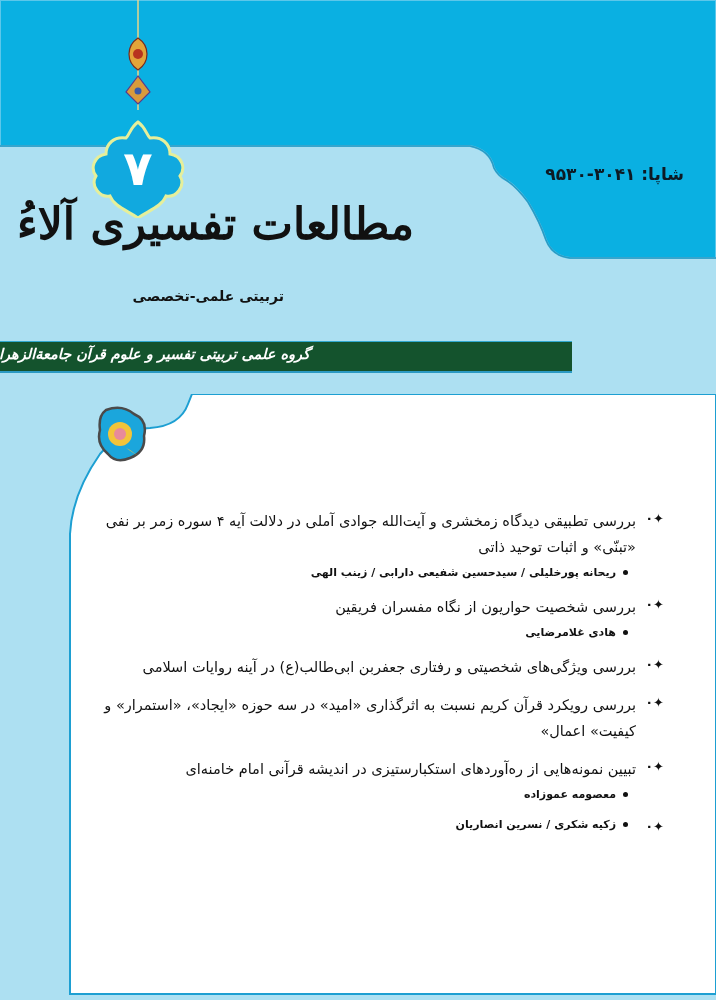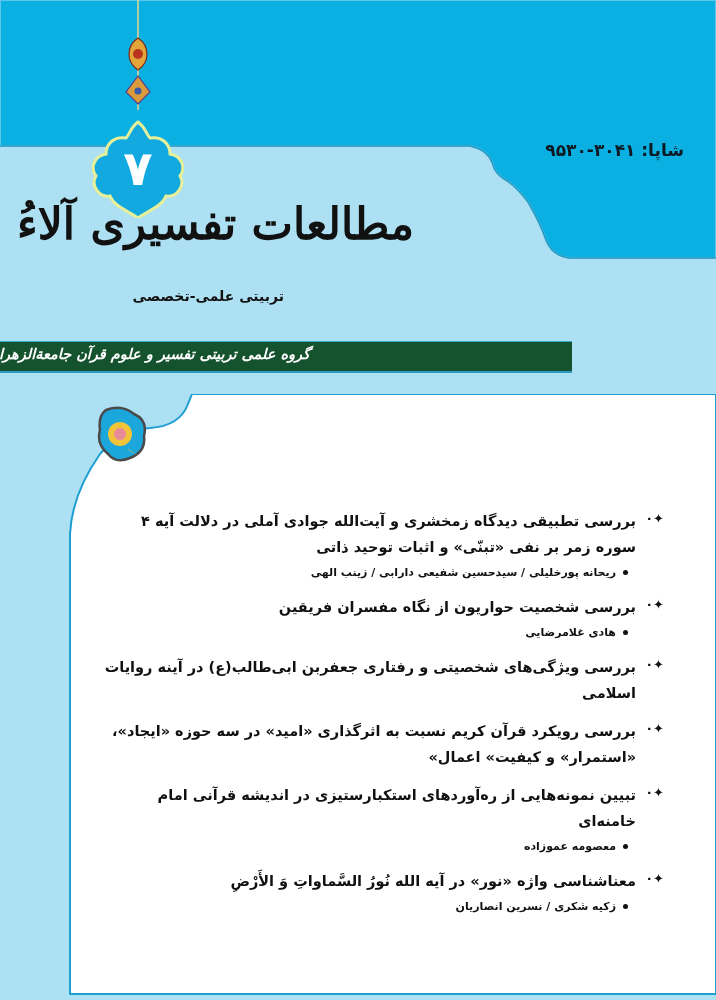--- a/index.html
+++ b/index.html
@@ -12,21 +12,21 @@
     .top-block { position: absolute; left: 0; top: 0; width: 716px; height: 260px; }
     .top-block svg { display: block; }
 
     
     .pendant { position: absolute; left: 118px; top: 0; width: 40px; height: 110px; }
 
     .issue-badge { position: absolute; left: 86px; top: 114px; width: 104px; height: 104px; }
     .issue-number { position: absolute; left: 86px; top: 128px; width: 104px; text-align: center; color: #fff;
       font-family: "DejaVu Sans", sans-serif; font-weight: bold; font-size: 48px; line-height: 80px; }
 
-    .issn { position: absolute; right: 32px; top: 140px; direction: rtl; font-weight: bold; font-size: 17px; color: #0d1a24; }
+    .issn { position: absolute; right: 32px; top: 164px; direction: rtl; font-weight: bold; font-size: 17px; color: #0d1a24; }
 
     .journal-title { position: absolute; right: 302px; top: 198px; direction: rtl; font-family: "DejaVu Serif", serif;
       font-weight: bold; font-size: 44px; color: #111; letter-spacing: -1px; white-space: nowrap; }
 
     .subtitle { position: absolute; right: 432px; top: 288px; direction: rtl; font-weight: bold; font-size: 14px; color: #111; white-space: nowrap; }
     .issue-line { position: absolute; right: 432px; top: 319px; direction: rtl; font-weight: bold; font-size: 14px; color: #111; white-space: nowrap; }
 
     .band { position: absolute; left: 0; top: 341px; width: 572px; height: 32px; background: #14532d;
       border-top: 1px solid #32a9cf; border-bottom: 2px solid #2b9ac3; font-style: italic; }
     .band-text { position: absolute; right: 262px; top: 4px; direction: rtl; color: #fff; font-weight: bold; font-size: 14.5px; white-space: nowrap; }
@@ -34,21 +34,21 @@
 
     
     .panel { position: absolute; left: 0; top: 394px; width: 716px; height: 604px; }
     .panel svg { display: block; }
 
     .flower { position: absolute; left: 94px; top: 404px; width: 56px; height: 60px; }
 
     .toc { position: absolute; right: 52px; top: 508px; width: 560px; direction: rtl; }
     .toc-item { position: relative; padding-right: 28px; margin-bottom: 12px; }
     .toc-bullet { position: absolute; right: 0; top: 2px; font-size: 13px; color: #111; font-weight: bold; line-height: 18px; }
-    .toc-title { font-family: "DejaVu Sans", sans-serif; font-size: 14.5px; color: #111; line-height: 26px; font-weight: 700; }
+    .toc-title { font-family: "DejaVu Sans", sans-serif; font-size: 14.5px; color: #111; line-height: 26px; font-weight: 400; }
     .toc-authors { position: relative; margin-top: 4px; padding-right: 20px; font-size: 11px; font-weight: bold; color: #111; line-height: 18px; }
     .toc-authors .dot { position: absolute; right: 8px; top: 6px; width: 5px; height: 5px; border-radius: 50%; background: #111; }
   </style>
 </head>
 <body>
 
 <div class="cover">
 
   <div class="top-block">
     <svg width="716" height="260" viewBox="0 0 716 260">
@@ -125,18 +125,17 @@
     </div>
 
     <div class="toc-item">
       <span class="toc-bullet">✦۰</span>
       <div class="toc-title">تبیین نمونه‌هایی از ره‌آوردهای استکبارستیزی در اندیشه قرآنی امام خامنه‌ای</div>
       <div class="toc-authors"><span class="dot"></span><span>معصومه عموزاده</span></div>
     </div>
 
     <div class="toc-item">
       <span class="toc-bullet">✦۰</span>
-      <div class="toc-title">معناشناسی واژه «نور» در آیه الله نُورُ السَّماواتِ وَ الأَرْضِ</div>
       <div class="toc-authors"><span class="dot"></span><span>زکیه شکری / نسرین انصاریان</span></div>
     </div>
 
   </div>
 </div>
 
 </body></html>

